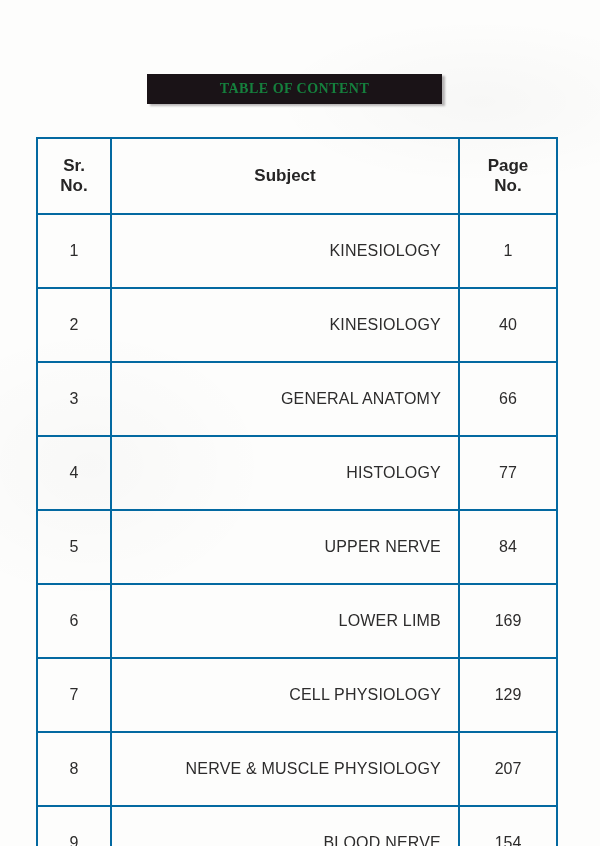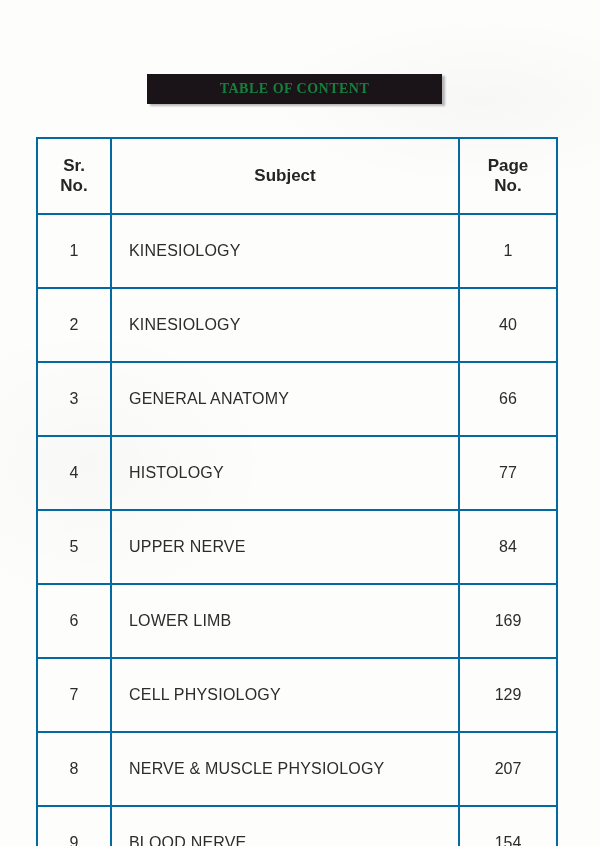--- a/index.html
+++ b/index.html
@@ -64,21 +64,21 @@
     height: 36px;
     font-size: 17px;
     font-weight: bold;
     color: #262525;
   }
   .toc-table td {
     height: 38px;
   }
   .cell-center { text-align: center; }
   .cell-subject {
-    text-align: left;
+    text-align: right;
     padding-left: 14px;
     letter-spacing: 0.2px;
   }
 </style>
 </head>
 <body>
 
 <div class="title-bar">
   <span>TABLE OF CONTENT</span>
 </div>

